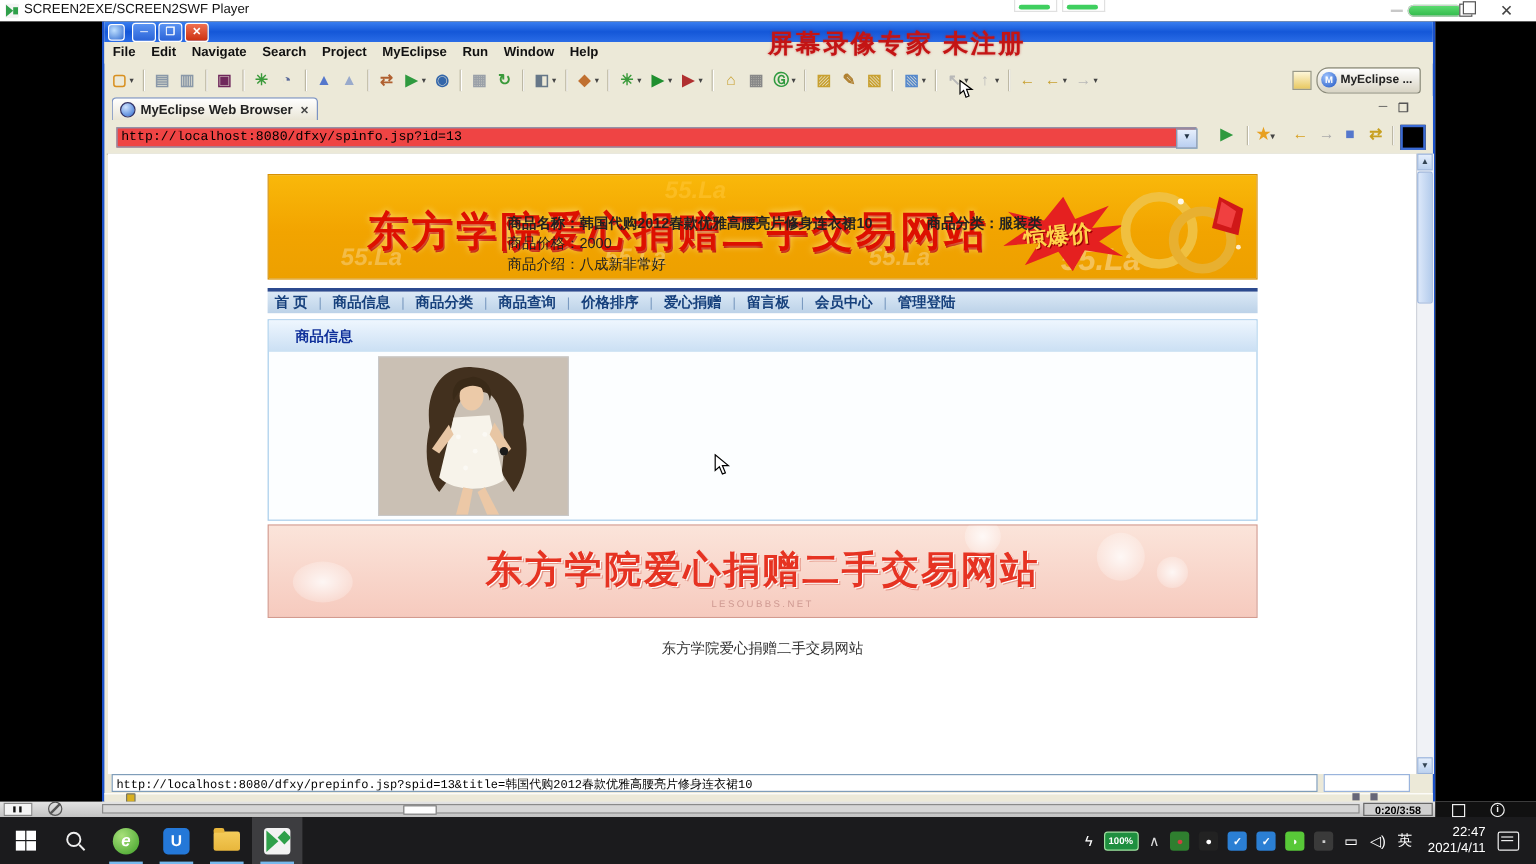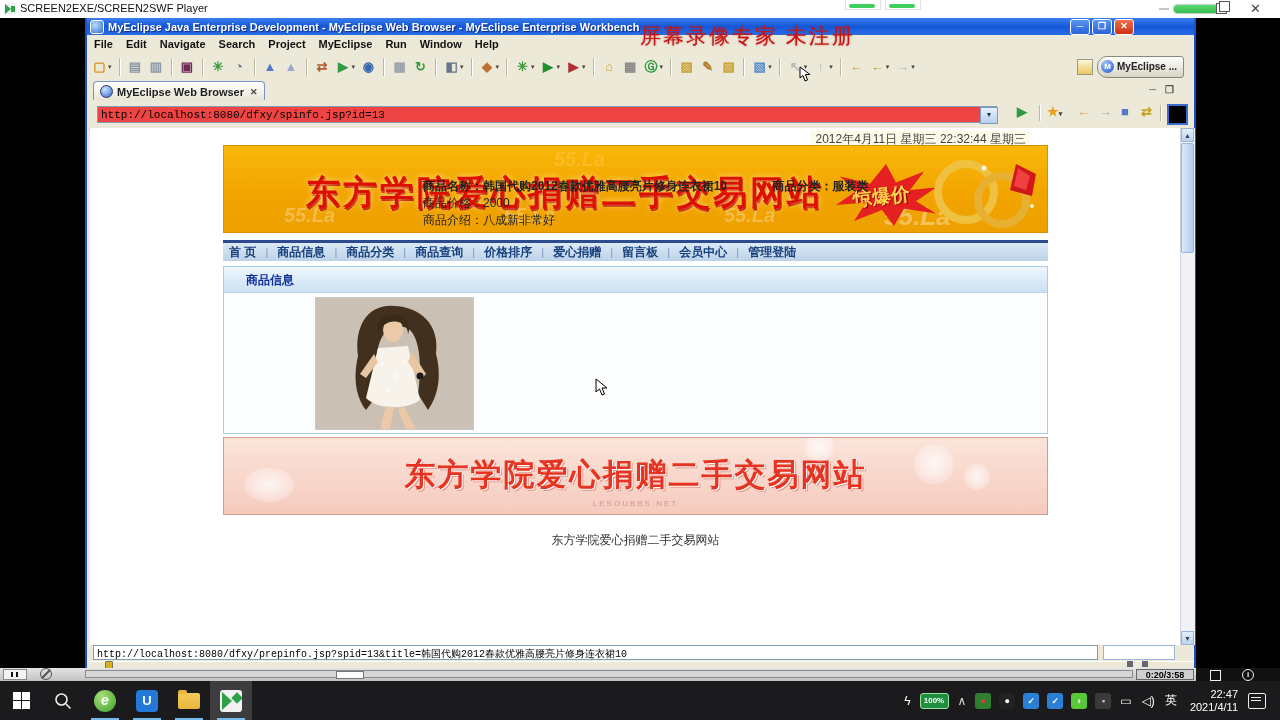--- a/index.html
+++ b/index.html
@@ -26,21 +26,21 @@
   #xpwin{left:85px;top:0;width:1111px;height:650px;background:#ece9d8;border-left:2px solid #1a50c8;border-right:2px solid #1a50c8;box-sizing:border-box;}
   #xptitle{left:0;top:0;width:100%;height:17px;background:linear-gradient(180deg,#3a7ff0 0%,#1457d8 50%,#2a6ce6 100%);display:flex;align-items:center;}
   #xptitle .t-ico{width:12px;height:12px;margin:0 4px 0 3px;border-radius:3px;background:radial-gradient(circle at 35% 35%,#bfe0ff,#2f6ad0);border:1px solid #fff;}
   #xptitle .t-text{color:#fff;font-weight:700;font-size:11px;white-space:nowrap;overflow:hidden;width:960px;text-shadow:1px 1px 1px #0a2a80;}
   .winbtn{width:18px;height:14px;margin-left:2px;border-radius:3px;border:1px solid #fff;color:#fff;font-size:9px;line-height:13px;text-align:center;font-weight:700;}
   .winbtn.min{background:linear-gradient(#5a93f2,#2a63d8);}
   .winbtn.max{background:linear-gradient(#5a93f2,#2a63d8);}
   .winbtn.close{background:linear-gradient(#f07050,#cc3010);margin-right:3px;}
   .winbtn.min:before{content:"─";} .winbtn.max:before{content:"❐";} .winbtn.close:before{content:"✕";}
 
-  #watermark{left:553px;top:4px;font-size:21px;font-weight:400;color:#c41414;z-index:50;letter-spacing:2px;text-shadow:0 0 2px rgba(190,20,20,.6);white-space:nowrap;}
+  #watermark{left:553px;top:4px;font-size:21px;font-weight:700;color:#c41414;z-index:50;letter-spacing:2px;text-shadow:0 0 2px rgba(190,20,20,.6);white-space:nowrap;}
 
   #menubar{left:0;top:17px;width:100%;height:18px;background:#ece9d8;display:flex;align-items:center;padding-left:7px;box-sizing:border-box;}
   .menu-item{font-size:11px;font-weight:700;color:#111;margin-right:13px;}
 
   #toolbar{left:2px;top:35px;width:985px;height:27px;display:flex;align-items:center;white-space:nowrap;overflow:hidden;}
   .tbtn{display:inline-flex;align-items:center;height:20px;padding:0 2px;margin:0 1px;}
   .tico{font-size:13px;width:15px;text-align:center;font-weight:700;}
   .tdd{font-size:7px;color:#444;margin-left:1px;}
   .tsep{display:inline-block;width:1px;height:18px;background:#bdb8a4;border-right:1px solid #fff;margin:0 4px;}
   #persp{left:990px;top:38px;width:115px;height:21px;display:flex;align-items:center;}
@@ -173,21 +173,20 @@
   <span class="abs" id="restore-glyph"></span>
   <span class="abs" id="pclose">✕</span>
 </div>
 
 <div class="abs" id="stage">
 
   <div class="abs" id="xpwin">
 
     <div class="abs" id="xptitle">
       <span class="t-ico"></span>
-      <span class="t-text">MyEclipse Java Enterprise Development - MyEclipse Web Browser - MyEclipse Enterprise Workbench</span>
       <span class="winbtn min"></span>
       <span class="winbtn max"></span>
       <span class="winbtn close"></span>
     </div>
 
     <div class="abs" id="watermark">屏幕录像专家 未注册</div>
 
     <div class="abs" id="menubar">
         <span class="menu-item">File</span>
         <span class="menu-item">Edit</span>
@@ -350,21 +349,20 @@
     <span class="abs bico" style="left:960px;color:#e8a020">★<span style="font-size:7px;color:#444">▾</span></span>
     <span class="abs bico" style="left:990px;color:#d8a020">←</span>
     <span class="abs bico" style="left:1012px;color:#aaa">→</span>
     <span class="abs bico" style="left:1034px;color:#5577cc">■</span>
     <span class="abs bico" style="left:1054px;color:#c8a020">⇄</span>
     <span class="abs vline" style="left:1073px"></span>
     <span class="abs" id="blackbox"></span>
 
     <div class="abs" id="viewport">
 
-      <span id="dateline">2012年4月11日 星期三  22:32:44   星期三</span>
 
       <div class="pagewrap" id="banner">
         <span><span class="wm55">55.La</span><span class="wm55">55.La</span><span class="wm55">55.La</span><span class="wm55">55.La</span><span class="wm55">55.La</span></span>
         <span id="banner-title">东方学院爱心捐赠二手交易网站</span>
         <div id="burst">
             <span>惊爆价</span>
           </div>
         <svg id="rings" width="125" height="88" viewBox="0 0 125 88">
           <circle cx="42" cy="46" r="28" fill="none" stroke="#f0c040" stroke-width="8"></circle>
           <circle cx="78" cy="54" r="24" fill="none" stroke="#e8b030" stroke-width="8"></circle>

